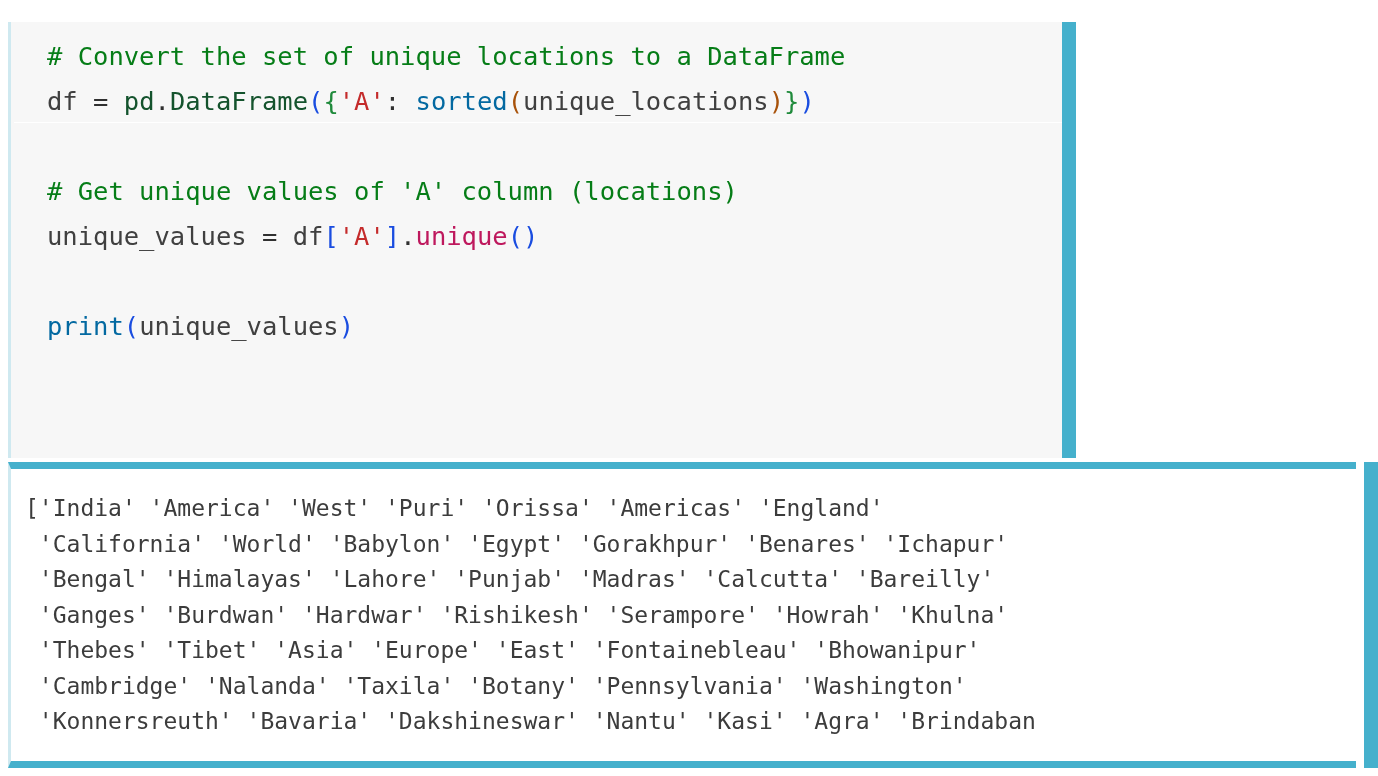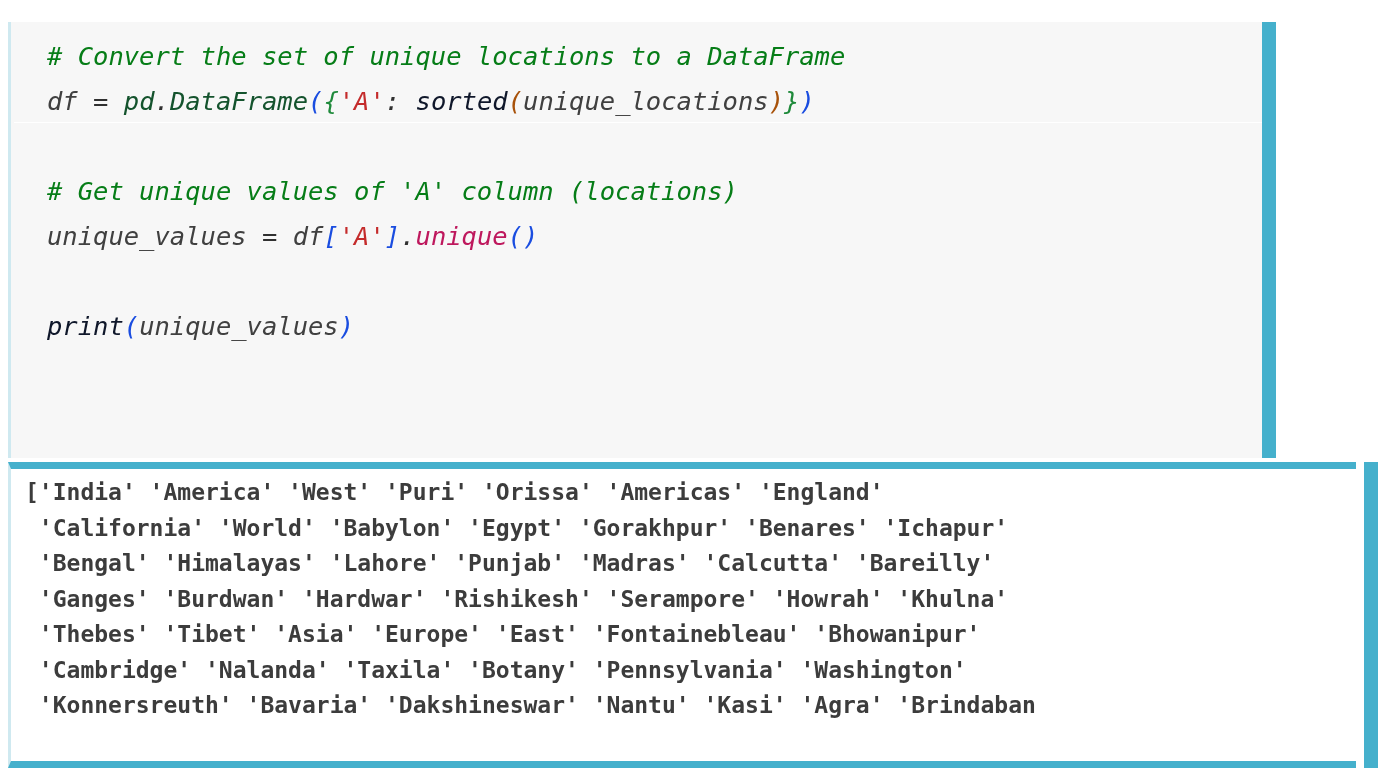--- a/index.html
+++ b/index.html
@@ -19,27 +19,26 @@
     width: 1378px;
     height: 776px;
     background: #ffffff;
   }
 
   
   .code-cell {
     position: absolute;
     left: 8px;
     top: 22px;
-    width: 1268px;
+    width: 1068px;
     height: 436px;
     background: #f7f7f7;
     border-left: 3px solid #cfe9f0;
     box-sizing: border-box;
     overflow: hidden;
-    font-style: italic;
   }
   .code-inner {
     padding: 12px 0 0 36px;
     font-size: 25.5px;
     line-height: 45px;
     letter-spacing: 0px;
     white-space: pre;
     color: #202020;
   }
   .code-line {
@@ -74,43 +73,42 @@
     width: 1348px;
     height: 306px;
     background: #ffffff;
     border-left: 3px solid #cfe9f0;
     border-top: 7px solid #45b0cc;
     border-bottom: 7px solid #45b0cc;
     box-sizing: border-box;
     overflow: hidden;
   }
   .output-inner {
-    padding: 6px 0 0 14px;
+    padding: 22px 0 0 14px;
     font-size: 23px;
     line-height: 35.5px;
     white-space: pre;
     color: #3c3c3c;
-    font-weight: bold;
   }
   .out-line { white-space: pre; height: 35.5px; }
 
   .output-scrollbar {
     position: absolute;
     right: 0px;
     top: 462px;
     width: 14px;
     height: 306px;
     background: #45b0cc;
   }
 
   
   .t-comment  { color: #067d17; }
   .t-name     { color: #404040; }
   .t-module   { color: #14532d; }
-  .t-builtin  { color: #0f172a; }
+  .t-builtin  { color: #0369a1; }
   .t-method   { color: #be185d; }
   .t-string   { color: #c42b2b; }
   .t-op       { color: #303030; }
   .t-dot      { color: #303030; }
   .t-br-blue  { color: #1a4de0; }
   .t-br-green { color: #1f8a3b; }
   .t-br-brown { color: #a8520a; }
   .t-punct    { color: #303030; }
 </style>
 </head>

